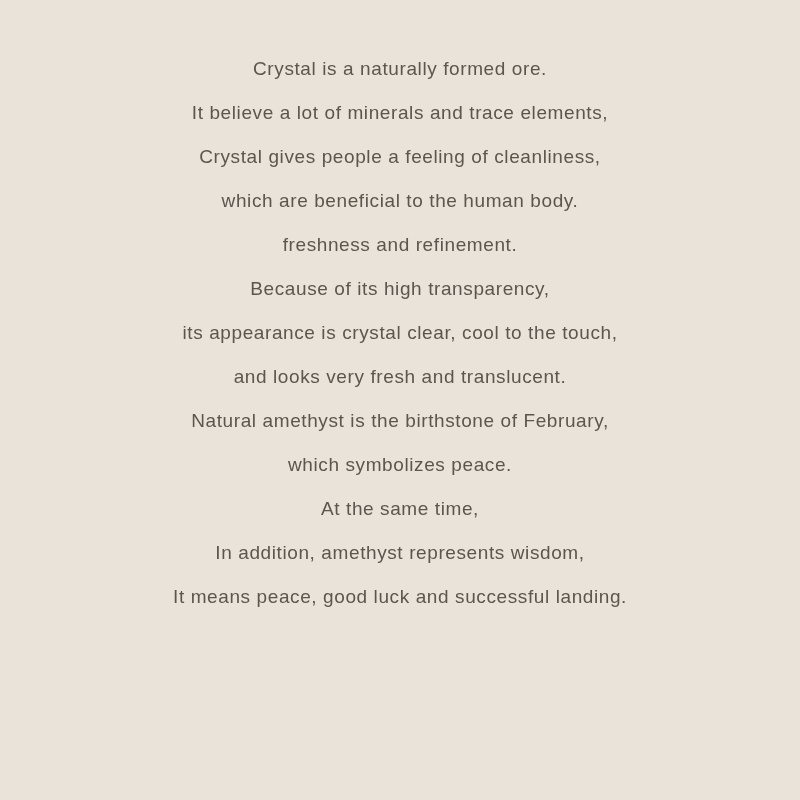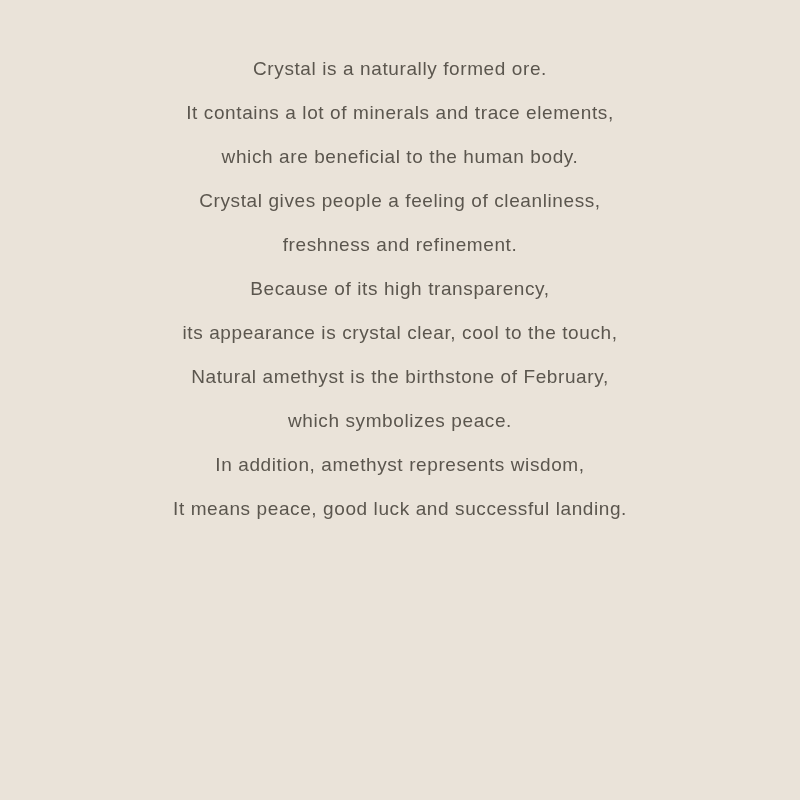--- a/index.html
+++ b/index.html
@@ -28,23 +28,25 @@
     letter-spacing: 0.6px;
     color: var(--text);
     white-space: nowrap;
   }
 </style>
 </head>
 <body>
 
 <div class="text-page">
   <div class="line">Crystal is a naturally formed ore.</div>
-  <div class="line">It contains a lot of minerals and trace elements,</div>
+  <div class="line">It believe a lot of minerals and trace elements,</div>
+  <div class="line">Crystal gives people a feeling of cleanliness,</div>
   <div class="line">which are beneficial to the human body.</div>
-  <div class="line">Crystal gives people a feeling of cleanliness,</div>
   <div class="line">freshness and refinement.</div>
   <div class="line">Because of its high transparency,</div>
   <div class="line">its appearance is crystal clear, cool to the touch,</div>
+  <div class="line">and looks very fresh and translucent.</div>
   <div class="line">Natural amethyst is the birthstone of February,</div>
   <div class="line">which symbolizes peace.</div>
+  <div class="line">At the same time,</div>
   <div class="line">In addition, amethyst represents wisdom,</div>
   <div class="line">It means peace, good luck and successful landing.</div>
 </div>
 
 </body></html>

